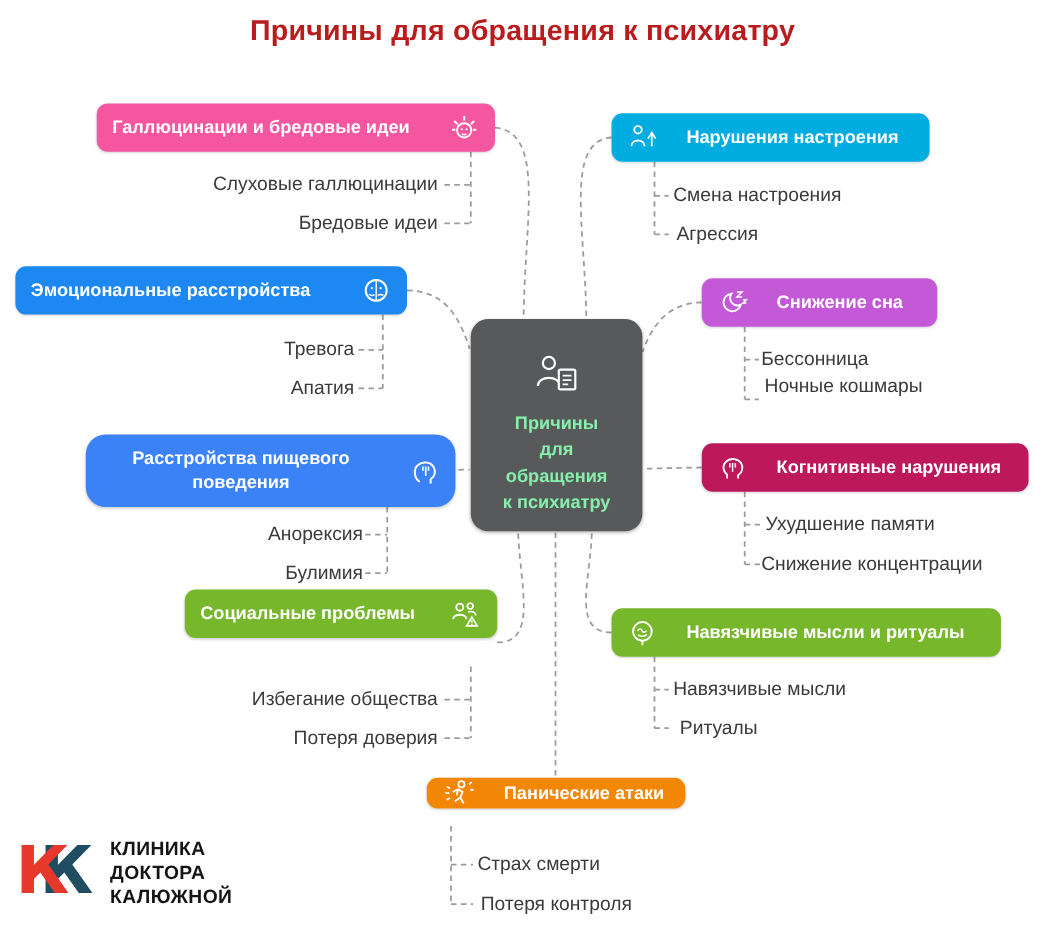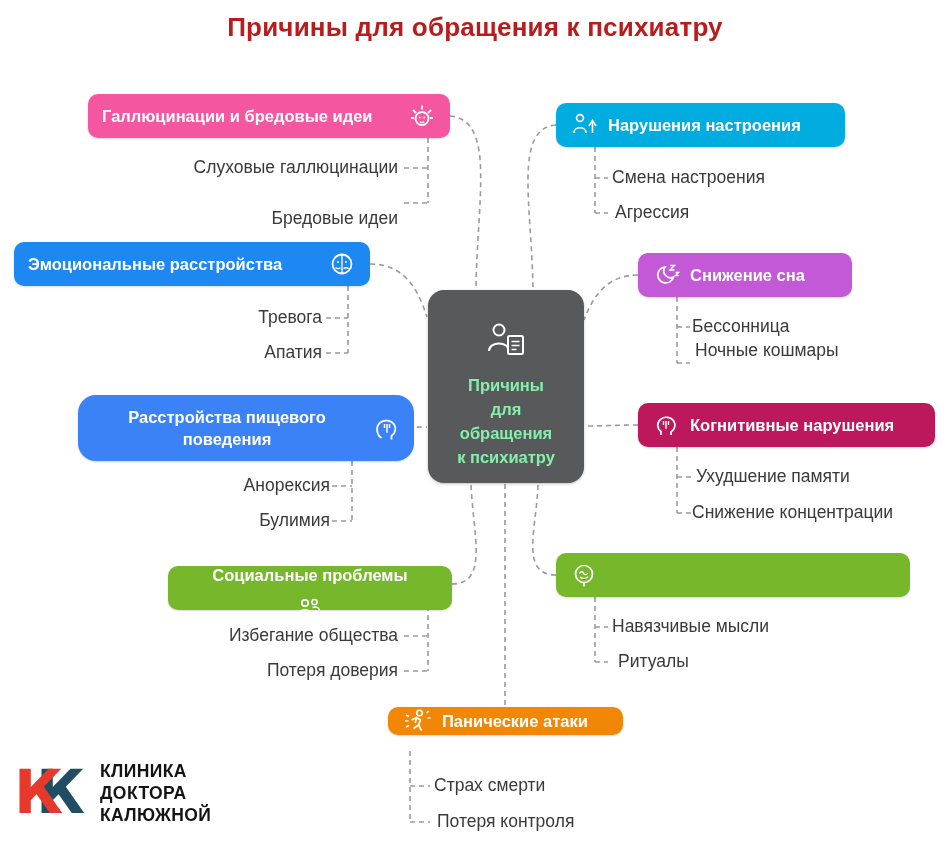--- a/index.html
+++ b/index.html
@@ -5,21 +5,21 @@
   * { margin:0; padding:0; box-sizing:border-box; }
   html,body { background:#ffffff; }
   body { font-family:"Liberation Sans", sans-serif; }
   .canvas { position:relative; width:950px; height:846px; background:#fff; overflow:hidden; }
 
   .title { position:absolute; top:12px; left:0; width:100%; text-align:center;
            font-size:26px; font-weight:700; color:#b91c1c; letter-spacing:0.2px; }
 
   .connectors { position:absolute; left:0; top:0; width:950px; height:846px; pointer-events:none; }
 
-  .branch { position:absolute; display:flex; align-items:center; gap:10px;
+  .branch { position:absolute; display:flex; align-items:center; gap:26px;
             border-radius:10px; color:#fff; font-weight:700; font-size:16.5px;
             padding:0 14px; box-shadow:0 1px 2px rgba(0,0,0,0.15);justify-content:space-between; }
   .branch .lbl { flex:1; white-space:nowrap; }
   .branch.tall .lbl { white-space:normal; text-align:center; line-height:1.35; }
   .icon { display:flex; align-items:center; justify-content:center; flex:0 0 auto; }
   .icon svg { display:block; }
 
   .center-node { position:absolute; left:428px; top:290px; width:156px; height:193px;
                  border-radius:16px; display:flex; flex-direction:column; align-items:center;
                  padding-top:31px; color:#86efac; box-shadow:0 1px 3px rgba(0,0,0,0.25); }
@@ -91,21 +91,21 @@
       <svg width="28" height="28" viewBox="0 0 28 28">
         <circle cx="14" cy="16.5" r="6.5" stroke="#fff" fill="none" stroke-width="1.8"></circle>
         <circle cx="11.8" cy="15.5" r="1" fill="#fff"></circle>
         <circle cx="16.2" cy="15.5" r="1" fill="#fff"></circle>
         <path d="M12 19.8 Q14 21.3 16 19.8" stroke="#fff" fill="none" stroke-width="1.4"></path>
         <path d="M5 8 L8 11 M14 3.5 V7.5 M23 8 L20 11 M3 16 H6 M25 16 H22" stroke="#fff" stroke-width="1.8"></path>
       </svg>
     </span>
   </div>
   <div class="sub r" style="right:552px; top:157px;">Слуховые галлюцинации</div>
-  <div class="sub r" style="right:552px; top:208px;">Бредовые идеи</div>
+  <div class="sub r" style="right:552px; top:192px;">Бредовые идеи</div>
 
   <div class="branch" style="left: 14px; top: 242px; width: 356px; height: 44px; background-color: rgb(30, 136, 242);">
     <span class="lbl">Эмоциональные расстройства</span>
     <span class="icon">
       <svg width="28" height="28" viewBox="0 0 28 28">
         <circle cx="14" cy="14" r="9.5" stroke="#fff" fill="none" stroke-width="1.8"></circle>
         <path d="M14 4.5 V23.5" stroke="#fff" stroke-width="1.3"></path>
         <circle cx="10" cy="12" r="1" fill="#fff"></circle>
         <circle cx="18" cy="12" r="1" fill="#fff"></circle>
         <path d="M7.5 17.5 Q10 19.6 12.5 17.8" stroke="#fff" fill="none" stroke-width="1.4"></path>
@@ -121,21 +121,21 @@
     <span class="icon">
       <svg width="28" height="28" viewBox="0 0 28 28">
         <path d="M9.5 24 C4.5 21 3.5 12.5 8 8.8 C12 5.3 19 5.8 22 10.2 C24.5 14.2 23.5 19.3 19.5 21.8 L19.5 25.5" stroke="#fff" fill="none" stroke-width="1.8"></path>
         <path d="M12.5 10 V14 M15 10 V14 M17.5 10 V14 M15 14 V18.8" stroke="#fff" stroke-width="1.5"></path>
       </svg>
     </span>
   </div>
   <div class="sub r" style="right:620px; top:475px;">Анорексия</div>
   <div class="sub r" style="right:620px; top:510px;">Булимия</div>
 
-  <div class="branch" style="left: 168px; top: 566px; width: 284px; height: 44px; background-color: rgb(119, 183, 43); flex-direction: column;">
+  <div class="branch" style="left: 168px; top: 536px; width: 284px; height: 44px; background-color: rgb(119, 183, 43);">
     <span class="lbl">Социальные проблемы</span>
     <span class="icon">
       <svg width="30" height="28" viewBox="0 0 30 28">
         <circle cx="10" cy="8" r="3.2" stroke="#fff" fill="none" stroke-width="1.7"></circle>
         <path d="M4 19 C4 13.5 16 13.5 16 19" stroke="#fff" fill="none" stroke-width="1.7"></path>
         <circle cx="19.5" cy="7" r="2.6" stroke="#fff" fill="none" stroke-width="1.5"></circle>
         <path d="M17.5 12.5 C20.5 11 24.5 12.6 24.5 15.5" stroke="#fff" fill="none" stroke-width="1.5"></path>
         <path d="M21 17 L25.8 25 H16.2 Z" stroke="#fff" fill="none" stroke-width="1.5"></path>
         <path d="M21 19.8 V22" stroke="#fff" stroke-width="1.4"></path>
         <circle cx="21" cy="23.6" r="0.8" fill="#fff"></circle>
@@ -186,20 +186,21 @@
 
   <div class="branch" style="left: 556px; top: 553px; width: 354px; height: 44px; background-color: rgb(119, 183, 43);">
     <span class="icon">
       <svg width="28" height="28" viewBox="0 0 28 28">
         <circle cx="14" cy="13" r="8.5" stroke="#fff" fill="none" stroke-width="1.7"></circle>
         <path d="M9.5 12.5 C10.5 10.2 13 10.2 13.5 12.2 C14 14.2 16.5 14.2 17.8 12.2" stroke="#fff" fill="none" stroke-width="1.3"></path>
         <path d="M10 16 C12 18 16 18 18.2 15.6" stroke="#fff" fill="none" stroke-width="1.3"></path>
         <path d="M14 21.5 V25.5" stroke="#fff" stroke-width="1.6"></path>
       </svg>
     </span>
+    <span class="lbl">Навязчивые мысли и ритуалы</span>
   </div>
   <div class="sub" style="left:612px; top:616px;">Навязчивые мысли</div>
   <div class="sub" style="left:618px; top:651px;">Ритуалы</div>
 
   <div class="branch" style="left: 388px; top: 707px; width: 235px; height: 28px; background-color: rgb(242, 135, 5);">
     <span class="icon">
       <svg width="30" height="28" viewBox="0 0 30 28">
         <circle cx="17.5" cy="6" r="2.8" stroke="#fff" fill="none" stroke-width="1.6"></circle>
         <path d="M9.5 13 L14.5 10.5 L18.5 13 L16.5 18 L19.5 23.5 M16.5 18 L11.5 21.5 M14.5 10.5 L13.2 16" stroke="#fff" fill="none" stroke-width="1.7"></path>
         <path d="M4 8 L7 9.5 M3 14 H6.5 M4 20 L7 18.5 M24.5 6 L26.8 4 M25.5 11 H28.5" stroke="#fff" stroke-width="1.5"></path>

